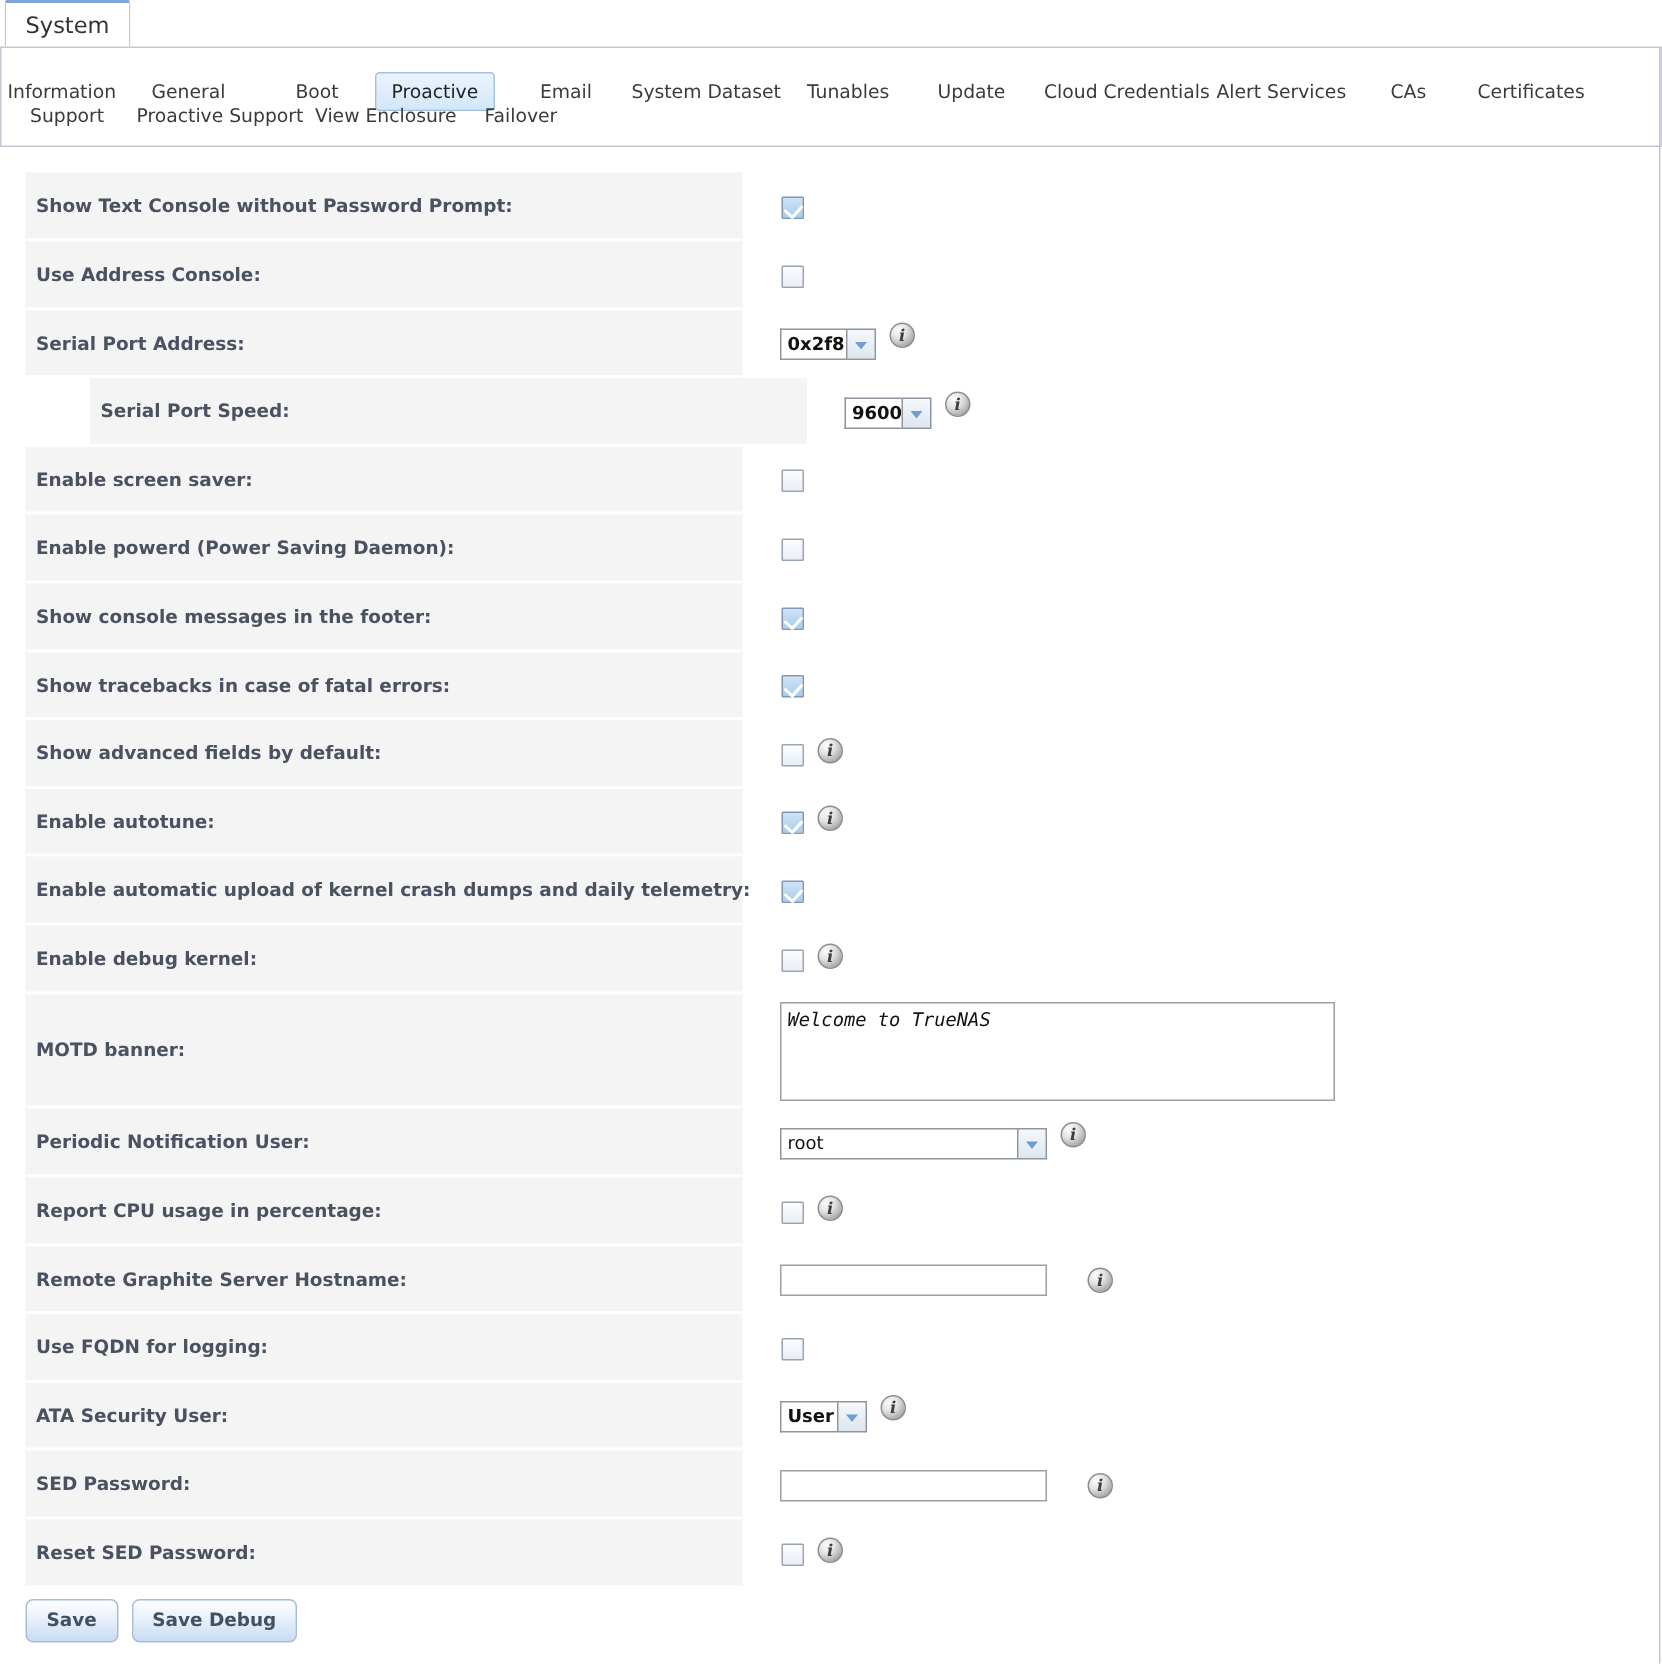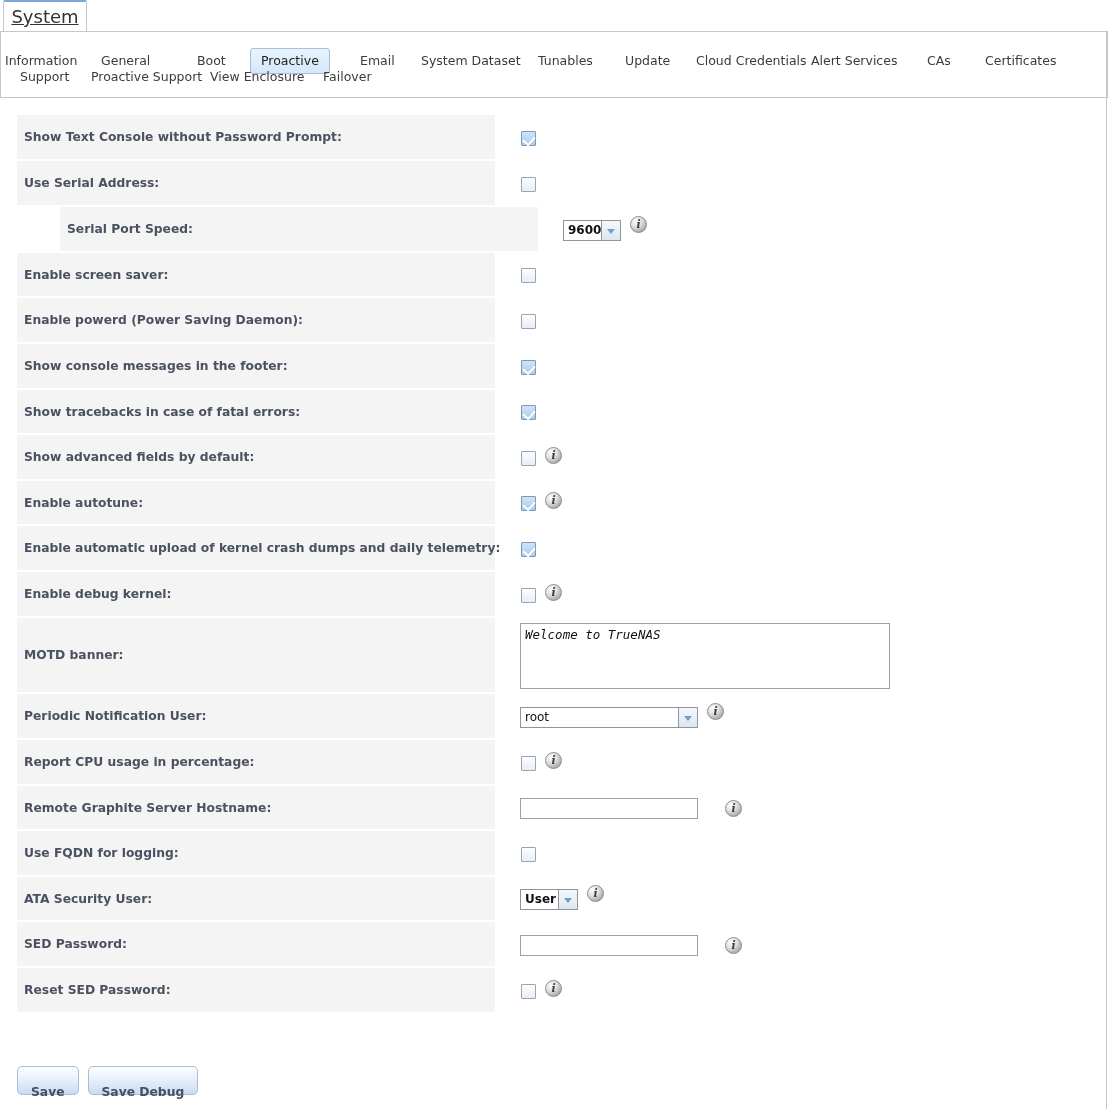--- a/index.html
+++ b/index.html
@@ -31,23 +31,22 @@
     width: 84px;
     height: 31px;
     box-sizing: border-box;
     border: 1px solid #c3c7d1;
     border-bottom: none;
     border-top: 2px solid #7da5d8;
     background: #ffffff;
     border-radius: 2px 2px 0 0;
     text-align: center;
     line-height: 30px;
-    font-size: 18px;
+    font-size: 15px;
     color: #333333;
-    text-decoration: underline;
   }
 
   
   .nav-panel {
     position: relative;
     border: 1px solid #c3c7d1;
     border-top: 1px solid #c3c7d1;
     background: #ffffff;
     height: 67px;
     box-sizing: border-box;
@@ -259,21 +258,21 @@
     float: left;
     height: 29px;
     box-sizing: border-box;
     border: 1px solid #a9bdd4;
     border-radius: 5px;
     background: linear-gradient(to bottom, #ffffff 0%, #e9f1fb 42%, #c9dcf2 100%);
     font-family: "DejaVu Sans", "Liberation Sans", sans-serif;
     font-size: 12.3px;
     font-weight: bold;
     color: #44505f;
-    padding: 12px 13px;
+    padding: 0 13px;
     line-height: 27px;
     margin-right: 9px;
     cursor: pointer;
   }
 
   
   .page-frame-right {
     position: absolute;
     left: 1106px;
     top: 32px;
@@ -317,24 +316,36 @@
       <div class="form-row" style="height: 46px;">
         <div class="lbl-cell">
           <span class="lbl-text">Show Text Console without Password Prompt:</span>
         </div>
         <div class="val-cell">
           <span class="cbx checked" style="left: 18px; top: 16px;"></span>
         </div>
       </div>
       <div class="form-row" style="height: 46px;">
         <div class="lbl-cell">
-          <span class="lbl-text">Use Serial Address:</span>
-        </div>
-        <div class="val-cell">
-          <span class="cbx" style="left: 18px; top: 16px;"></span>
+          <span class="lbl-text">Use Address Console:</span>
+        </div>
+        <div class="val-cell">
+          <span class="cbx" style="left: 18px; top: 16px;"></span>
+        </div>
+      </div>
+      <div class="form-row" style="height: 45px;">
+        <div class="lbl-cell">
+          <span class="lbl-text">Serial Port Address:</span>
+        </div>
+        <div class="val-cell">
+          <span class="combo" style="left: 17px; width: 64px; top: 12px;">
+            <span class="cval">0x2f8</span>
+            <span class="cbtn"></span>
+          </span>
+          <span class="info-ico" style="left: 90px; top: 8px;"></span>
         </div>
       </div>
       <div class="form-row" style="height: 46px; margin-left: 43px;">
         <div class="lbl-cell">
           <span class="lbl-text">Serial Port Speed:</span>
         </div>
         <div class="val-cell">
           <span class="combo" style="left: 17px; width: 58px; top: 13px;">
             <span class="cval">9600</span>
             <span class="cbtn"></span>

